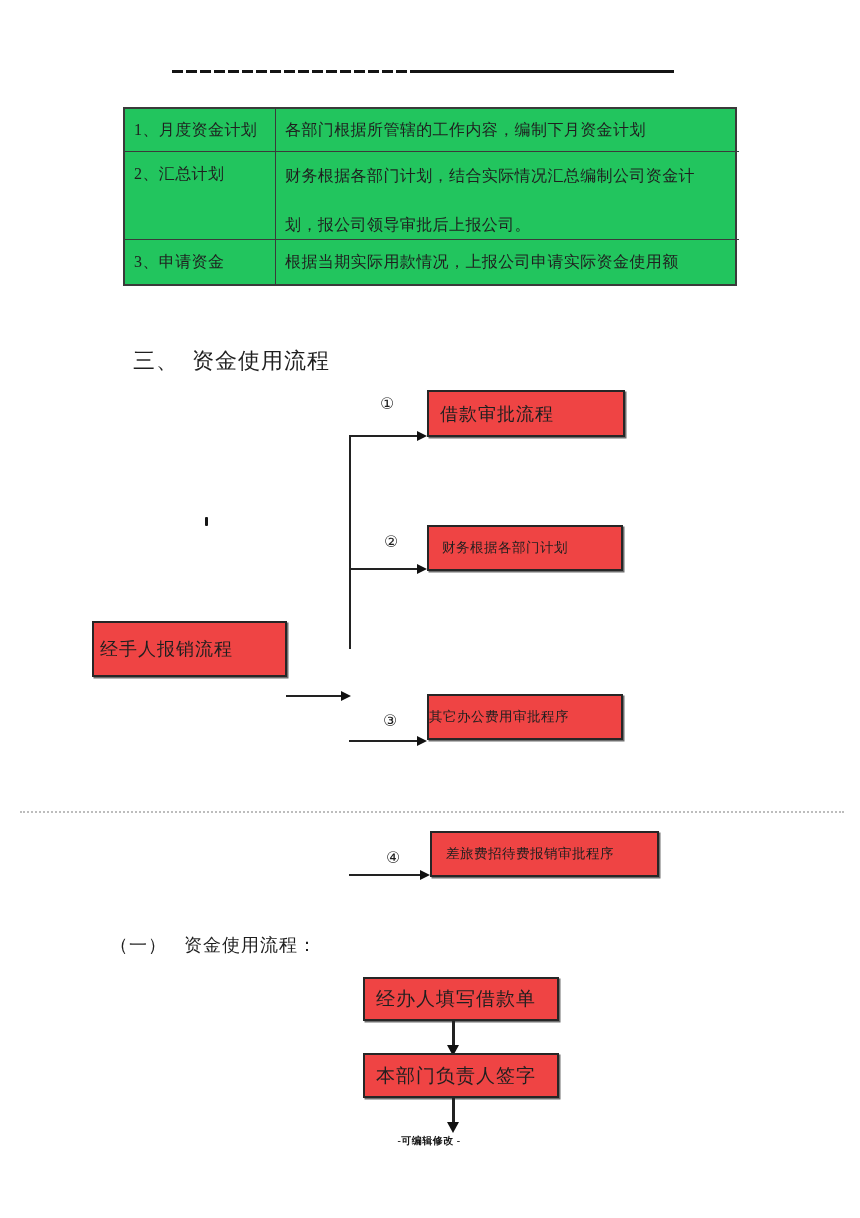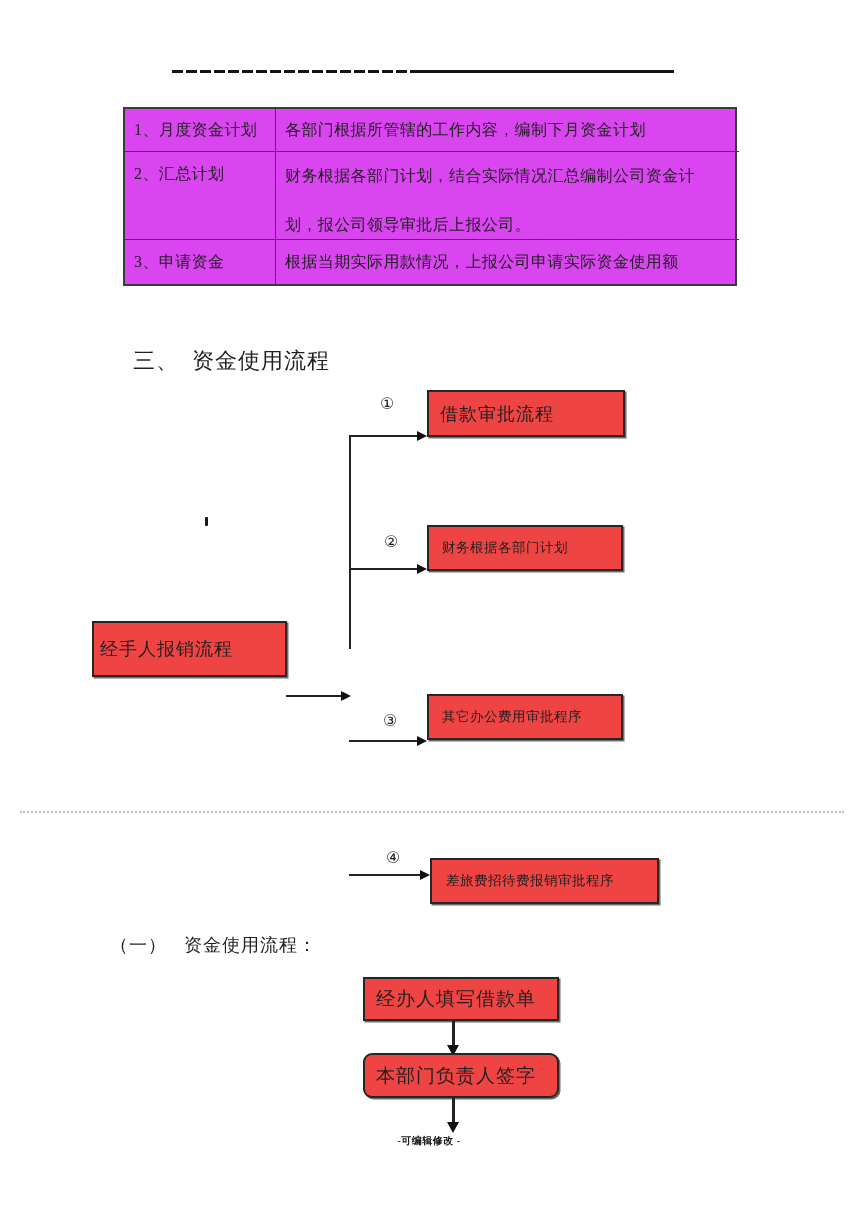--- a/index.html
+++ b/index.html
@@ -9,21 +9,21 @@
     overflow:hidden;
   }
   
   .rule-dashed{position:absolute;left:172px;top:70px;width:241px;height:3px;
     background:repeating-linear-gradient(90deg,#141414 0 11px,transparent 11px 14px);}
   .rule-solid{position:absolute;left:413px;top:70px;width:261px;height:3px;background:#141414;}
 
   
   .tbl{position:absolute;left:123px;top:107px;width:614px;display:grid;
     grid-template-columns:151px 463px;grid-template-rows:43px 88px 44px;
-    border:2px solid #3a3a3a;box-sizing:border-box;font-size:16px;background:#d946ef;}
+    border:2px solid #3a3a3a;box-sizing:border-box;font-size:16px;background:#22c55e;}
   .cell{box-sizing:border-box;display:flex;align-items:center;padding-left:9px;
     border-right:1.5px solid #3a3a3a;border-bottom:1.5px solid #3a3a3a;letter-spacing:.4px;}
   .cell.last-col{border-right:none;}
   .cell.last-row{border-bottom:none;}
   .cell.top{align-items:flex-start;}
   .cell.multi{display:block;padding-top:2px;}
   .cell.multi .ln{height:45px;display:flex;align-items:center;}
   .cell.multi .ln+.ln{margin-top:4px;}
   .cell.top .lbl{height:45px;display:flex;align-items:center;}
 
@@ -109,44 +109,44 @@
 
   <div class="fbox" style="left:92px;top:621px;width:195px;height:56px;padding-left:6px;font-size:18px;letter-spacing:1px;border-width:2.5px;">
     <span>经手人报销流程</span>
   </div>
   <div class="hline" style="left:286px;top:695px;width:57px;"></div>
   <div class="arr-r" style="left:341px;top:691px;"></div>
 
   <span class="marker" style="left:383px;top:711px;">③</span>
   <div class="hline" style="left:349px;top:740px;width:70px;"></div>
   <div class="arr-r" style="left:417px;top:736px;"></div>
-  <div class="fbox" style="left:427px;top:694px;width:196px;height:46px;padding-left:13px;font-size:13.5px;letter-spacing:.5px;">
+  <div class="fbox" style="left:427px;top:694px;width:196px;height:46px;font-size:13.5px;letter-spacing:.5px;">
     <span>其它办公费用审批程序</span>
   </div>
 
   <div class="pagebreak"></div>
 
   <span class="marker" style="left:386px;top:848px;">④</span>
   <div class="hline" style="left:349px;top:874px;width:71px;"></div>
   <div class="arr-r" style="left:420px;top:870px;"></div>
-  <div class="fbox" style="left:430px;top:858px;width:229px;height:46px;padding-left:14px;font-size:13.5px;letter-spacing:.5px;">
+  <div class="fbox" style="left:430px;top:831px;width:229px;height:46px;padding-left:14px;font-size:13.5px;letter-spacing:.5px;">
     <span>差旅费招待费报销审批程序</span>
   </div>
 
   <div class="h-sub">
     <span>（一）</span><span class="t">资金使用流程：</span>
   </div>
 
   <div class="fbox" style="left:363px;top:977px;width:196px;height:44px;padding-left:11px;font-size:19px;letter-spacing:1px;">
     <span>经办人填写借款单</span>
   </div>
   <div class="vline" style="left:452px;top:1021px;width:2.5px;height:25px;"></div>
   <div class="arr-d" style="left:447px;top:1045px;"></div>
 
-  <div class="fbox" style="left:363px;top:1053px;width:196px;height:45px;padding-left:11px;font-size:19px;letter-spacing:1px;border-radius:9px;">
+  <div class="fbox" style="left:363px;top:1053px;width:196px;height:45px;padding-left:11px;font-size:19px;letter-spacing:1px;">
     <span>本部门负责人签字</span>
   </div>
   <div class="vline" style="left:452px;top:1098px;width:2.5px;height:25px;"></div>
   <div class="arr-d" style="left:447px;top:1122px;"></div>
 
   <div class="footer">-可编辑修改 -</div>
 
 </div>
 
 </body></html>

